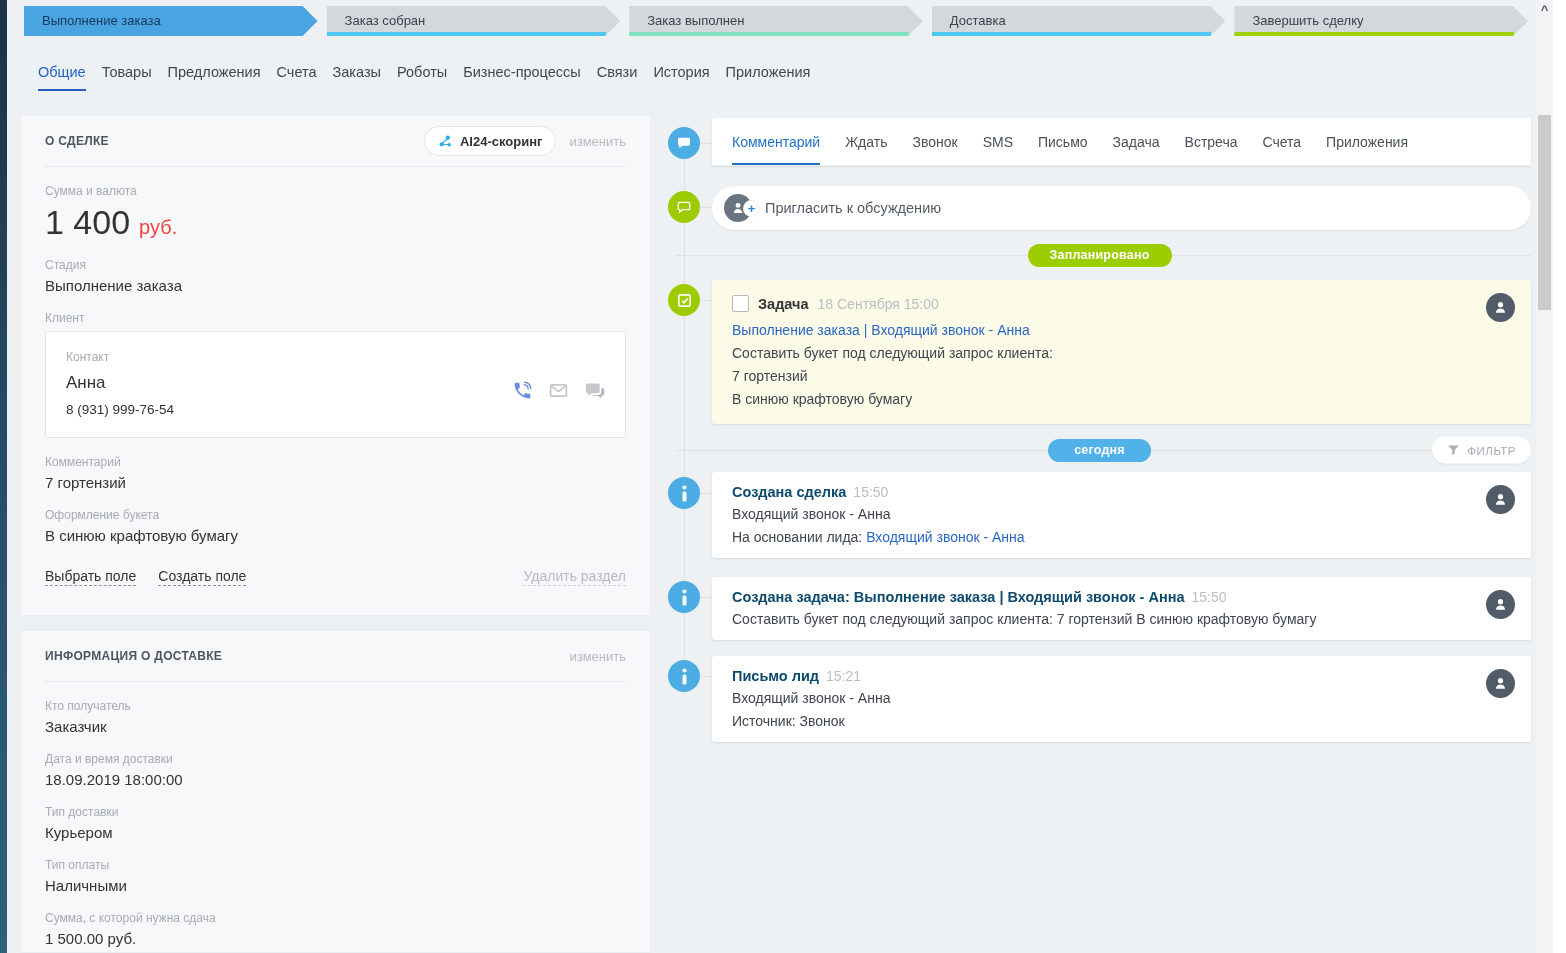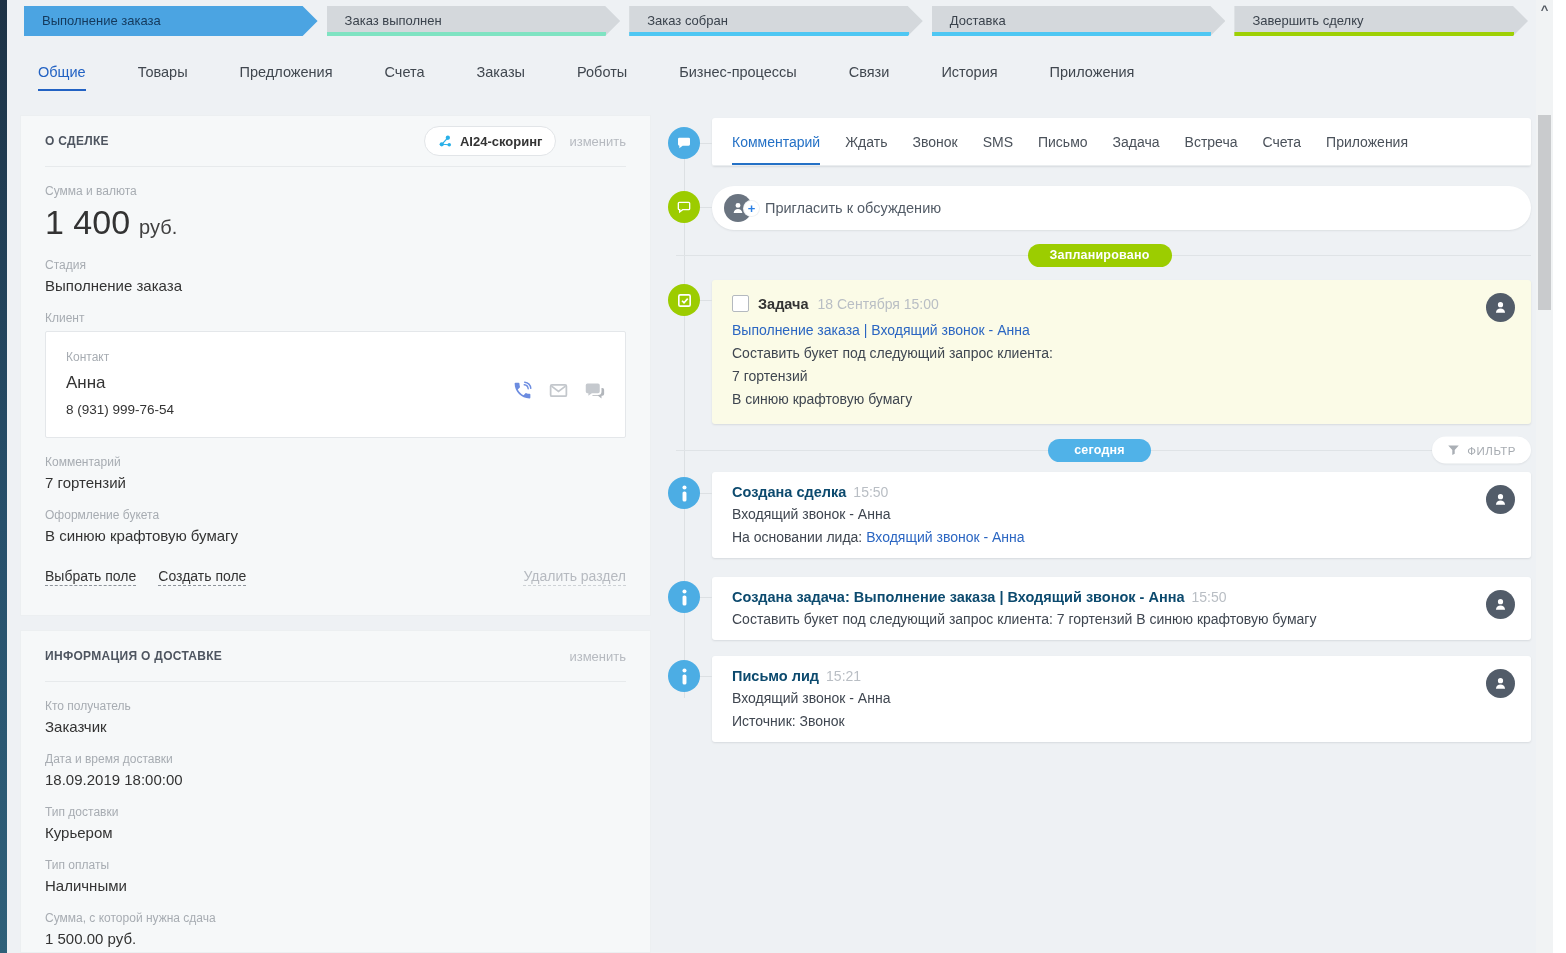--- a/index.html
+++ b/index.html
@@ -14,42 +14,42 @@
 
   
   .stage-bar{position:absolute;left:24px;top:6px;right:38px;height:30px;display:flex;gap:9px;}
   .stage{flex:1;position:relative;background:#d4d8dc;color:#3a424c;font-size:13px;
     line-height:30px;padding-left:18px;box-sizing:border-box;cursor:pointer;
     clip-path:polygon(0 0,calc(100% - 15px) 0,100% 50%,calc(100% - 15px) 100%,0 100%);}
   .stage.active{background:#4ba4e2;color:#14395c;}
   .stage .u{position:absolute;left:0;right:14px;bottom:0;height:4px;}
 
   
-  .main-tabs{position:absolute;left:38px;top:64px;display:flex;gap:52px;font-size:14.5px;}
+  .main-tabs{position:absolute;left:38px;top:64px;display:flex;gap:16px;font-size:14.5px;}
   .mtab{color:#40474f;padding-bottom:9px;cursor:pointer;border-bottom:2px solid transparent;}
   .mtab.active{color:#2262c3;border-bottom-color:#2262c3;}
 
   
   .panel{position:absolute;left:20px;width:631px;background:#f6f8f9;border:1px solid #eceff1;
     box-sizing:border-box;padding:0 24px;}
   .panel1{top:115px;height:501px;}
   .panel2{top:630px;height:323px;}
   .panel-head{display:flex;align-items:center;height:50px;border-bottom:1px solid #e7eaec;}
   .panel-title{font-size:12px;font-weight:700;color:#4e5560;letter-spacing:.3px;}
   .ph-spacer{flex:1;}
   .scoring-badge{display:inline-flex;align-items:center;gap:7px;background:#fff;
     border:1px solid #e2e5e8;border-radius:15px;height:28px;padding:0 13px;
     font-size:13px;font-weight:700;color:#333;cursor:pointer;}
   .edit-link{color:#b6bac0;font-size:13px;margin-left:13px;cursor:pointer;}
   .field{margin-top:17px;}
   .flabel{font-size:12px;color:#a7acb2;margin-bottom:5px;}
   .fvalue{font-size:15px;color:#333;}
   .sum-line{display:flex;align-items:baseline;}
   .sum-value{font-size:34px;color:#333;line-height:38px;}
-  .sum-cur{font-size:20px;color:#404040;margin-left:9px;}
+  .sum-cur{font-size:20px;color:#ef4444;margin-left:9px;}
   .client-box{margin-top:6px;background:#fff;border:1px solid #e4e7ea;border-radius:2px;
     padding:18px 20px 20px;position:relative;}
   .contact-name{font-size:17px;color:#333;margin-top:9px;}
   .contact-phone{font-size:13.5px;color:#333;margin-top:9px;}
   .contact-icons{position:absolute;right:20px;top:48px;display:flex;gap:15px;align-items:center;}
   .cicon{width:21px;height:21px;cursor:pointer;}
   .fields-links{margin-top:24px;display:flex;font-size:14px;align-items:baseline;}
   .dashed-dark{color:#333;border-bottom:1px dashed #8d939a;padding-bottom:1px;cursor:pointer;margin-right:22px;}
   .dashed-gray{color:#b6bac0;border-bottom:1px dashed #ced2d6;padding-bottom:1px;cursor:pointer;margin-left:auto;}
 
@@ -117,26 +117,26 @@
 </head>
 <body>
 
 <div class="left-edge"></div>
 
 <div class="stage-bar">
   <div class="stage active">
     <span>Выполнение заказа</span>
   </div>
   <div class="stage">
+    <span>Заказ собран</span>
+    <span class="u" style="background: rgb(78, 199, 243);"></span>
+  </div>
+  <div class="stage">
     <span>Заказ выполнен</span>
     <span class="u" style="background: rgb(127, 227, 194);"></span>
-  </div>
-  <div class="stage">
-    <span>Заказ собран</span>
-    <span class="u" style="background: rgb(78, 199, 243);"></span>
   </div>
   <div class="stage">
     <span>Доставка</span>
     <span class="u" style="background: rgb(78, 199, 243);"></span>
   </div>
   <div class="stage">
     <span>Завершить сделку</span>
     <span class="u" style="background: rgb(158, 208, 4);"></span>
   </div>
 </div>

